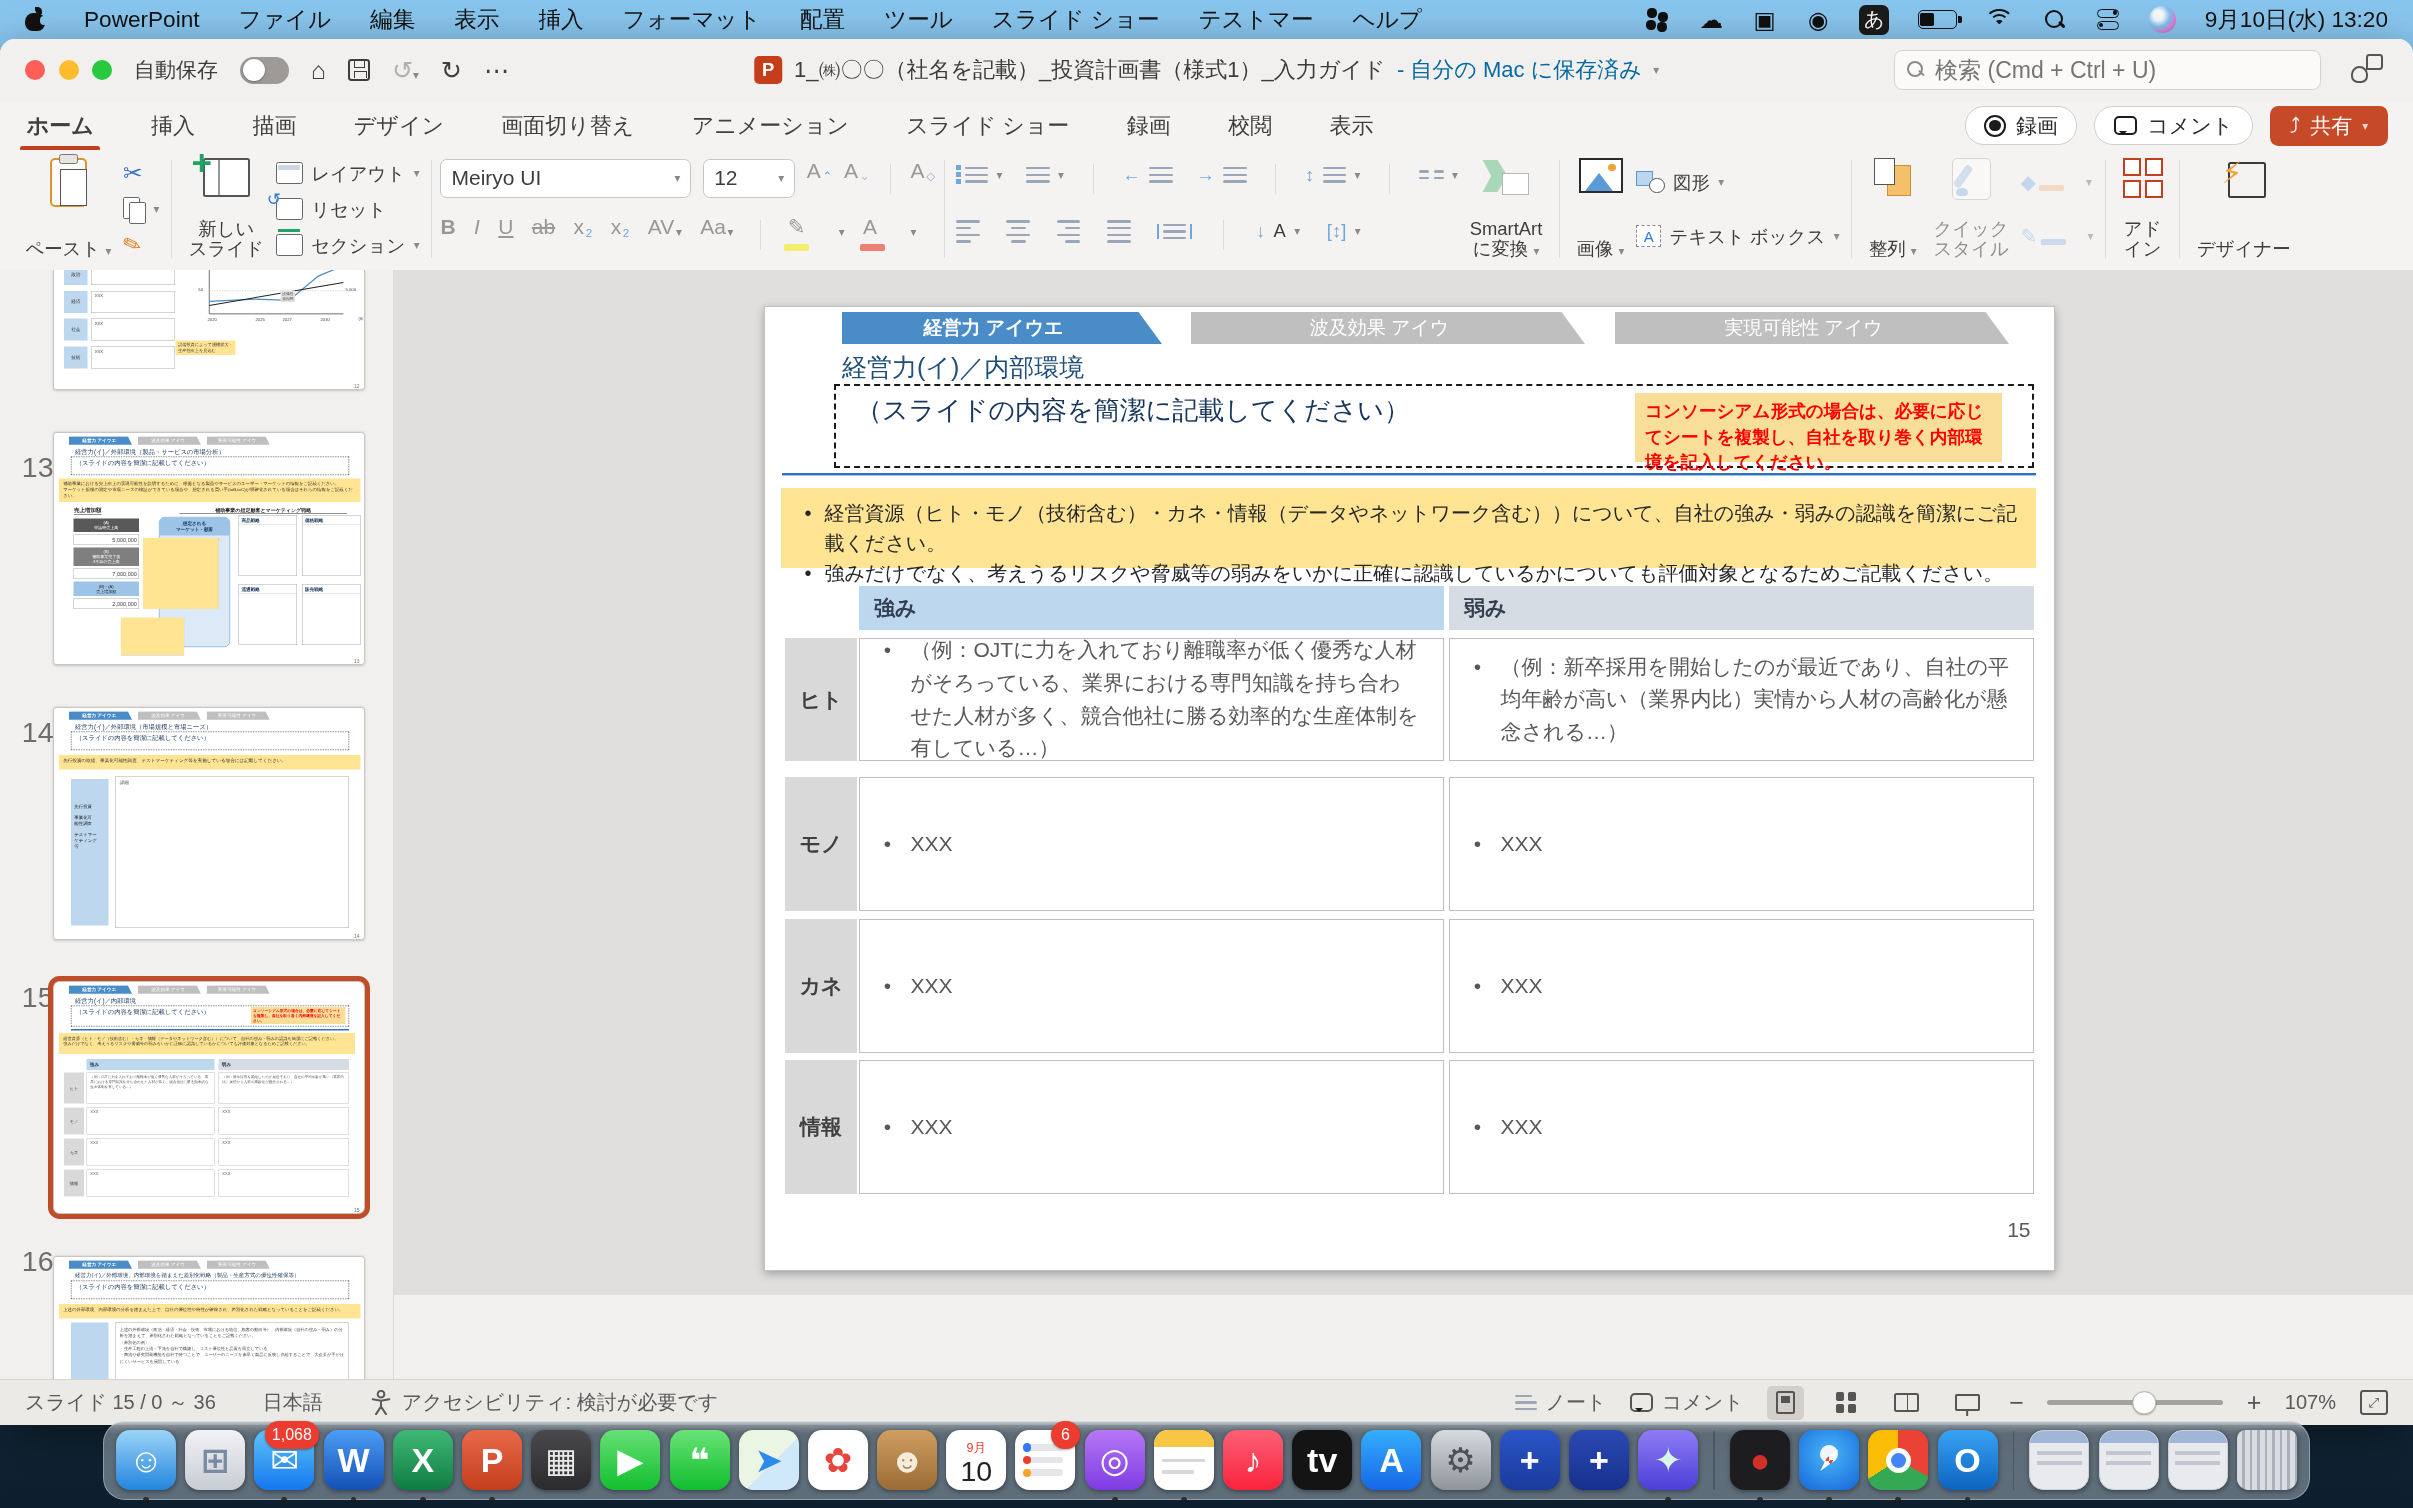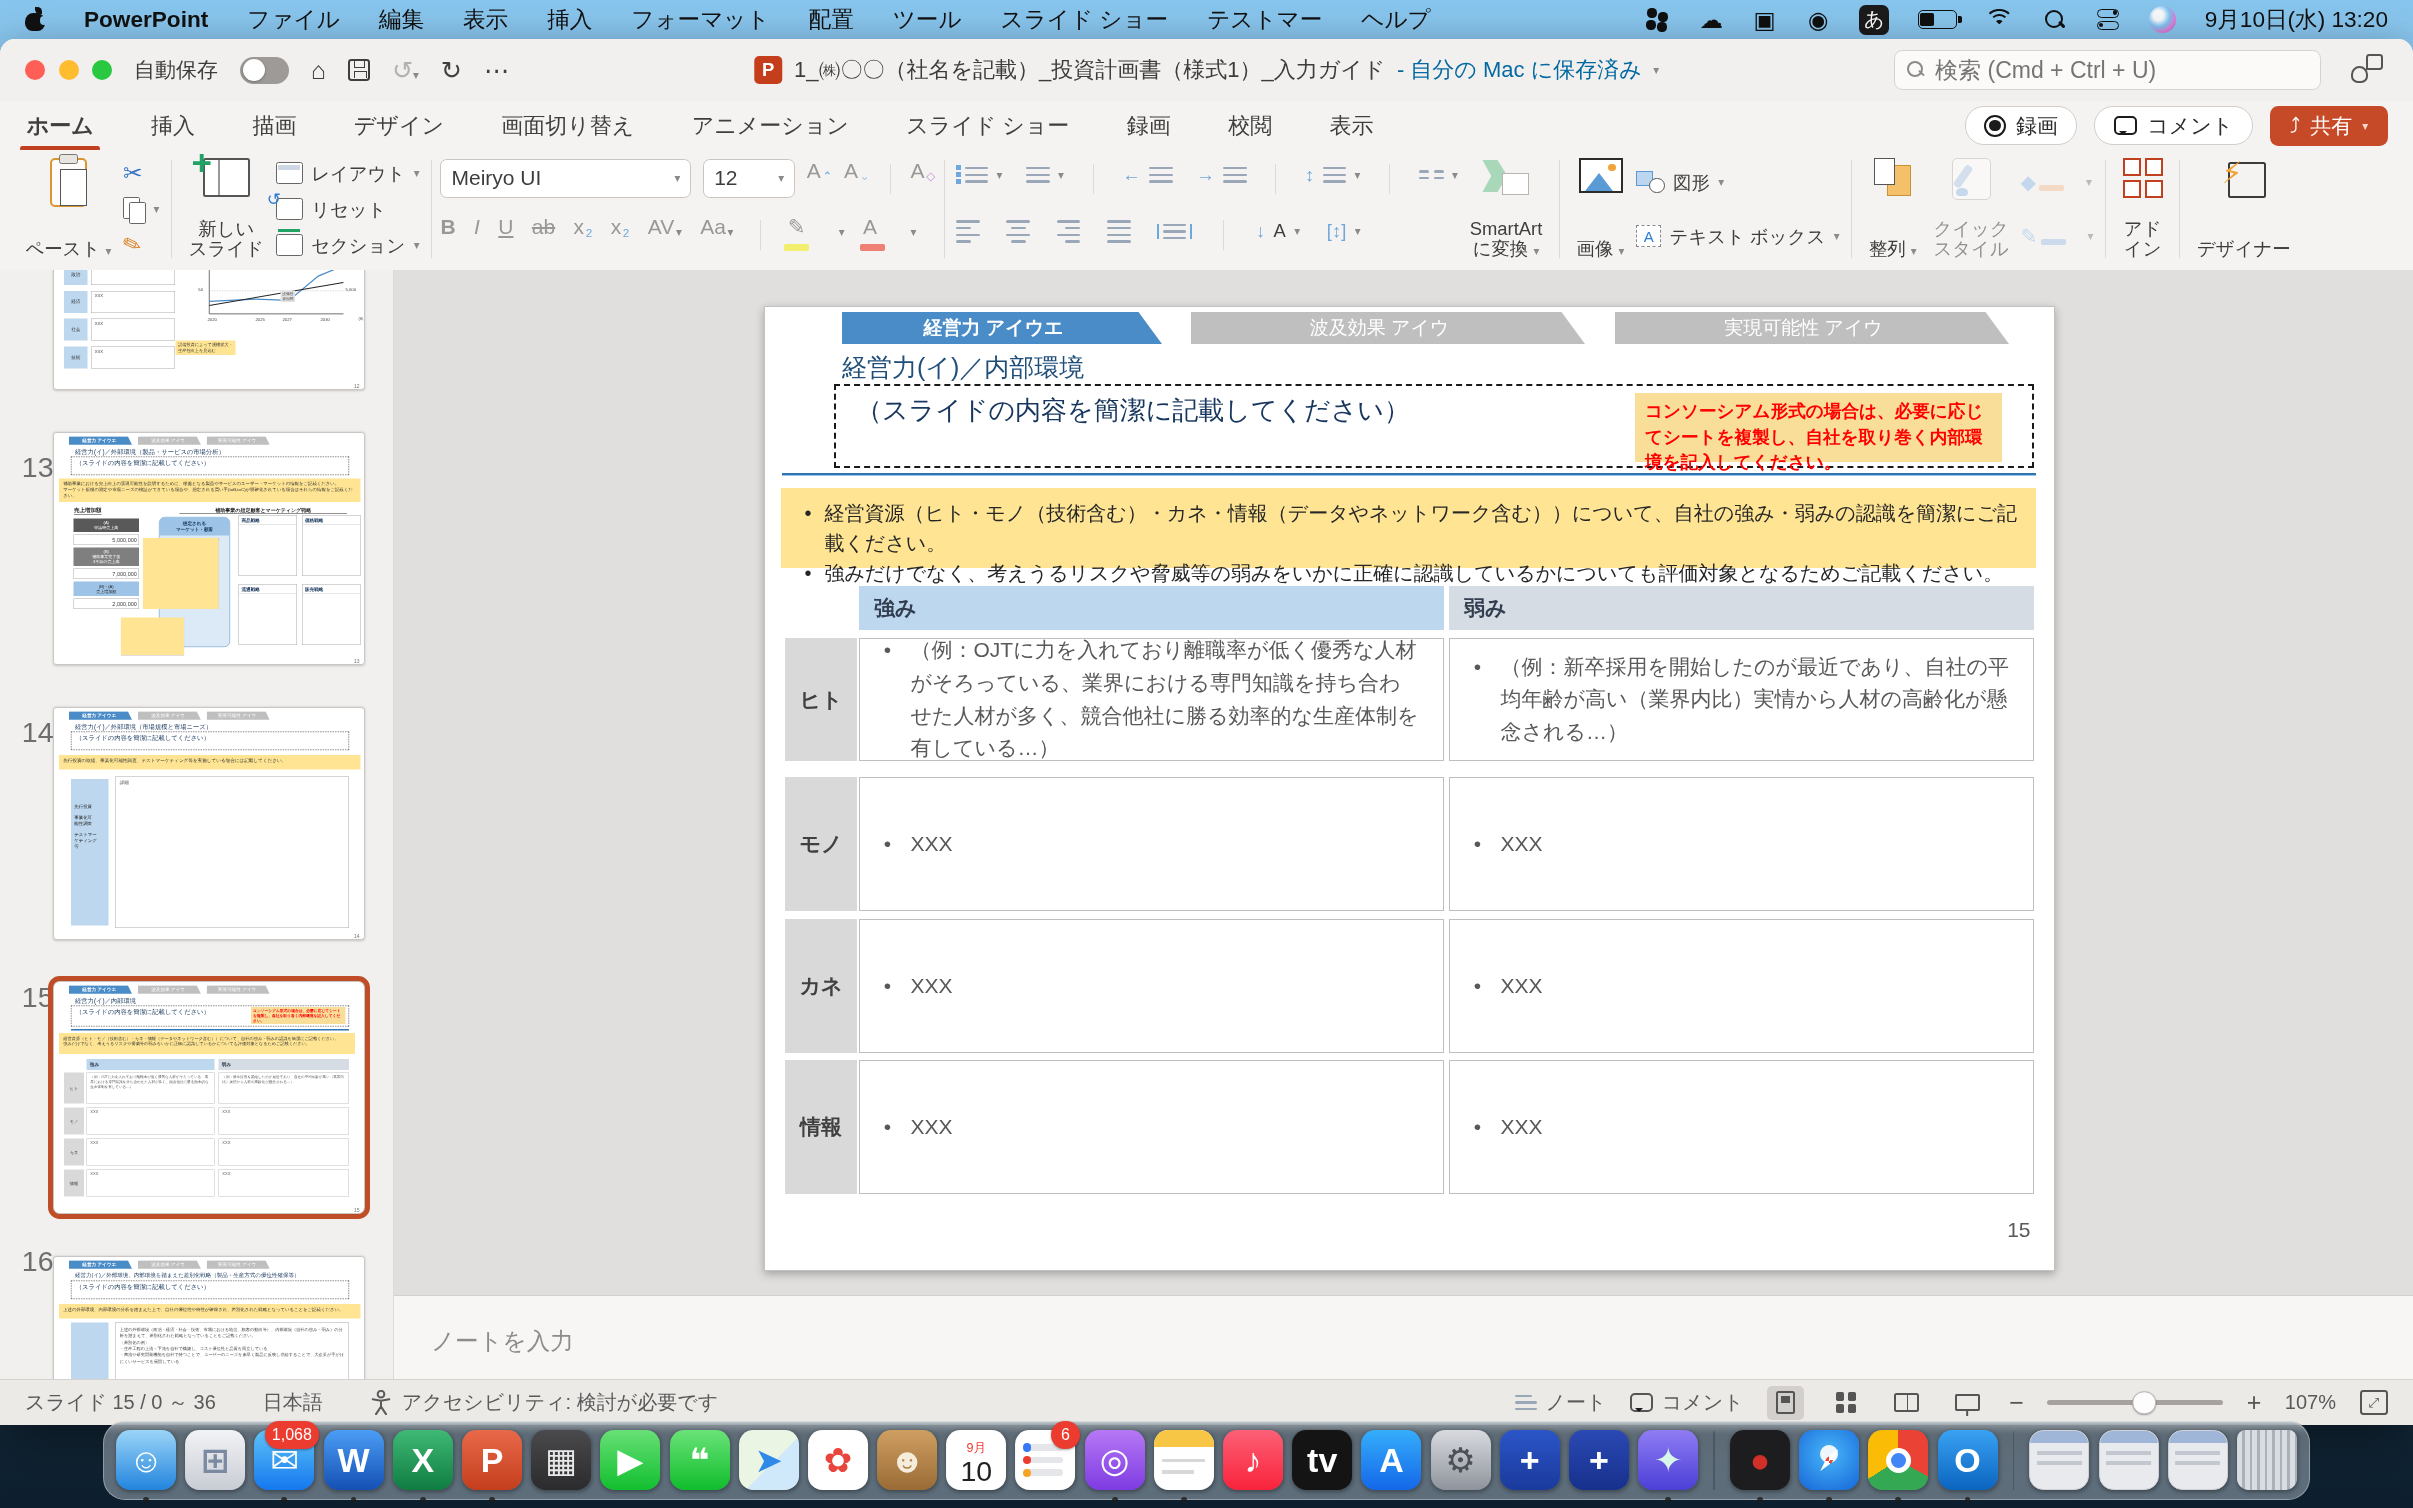--- a/index.html
+++ b/index.html
@@ -2,21 +2,21 @@
 <html style="font-size:13.4px"><head>
 <meta charset="utf-8">
 <style>
 *{margin:0;padding:0;box-sizing:border-box}
 html,body{width:2413px;height:1508px}
 body{position:relative;overflow:hidden;font-family:"Liberation Sans","DejaVu Sans",sans-serif;color:#3c3c3c;
  background:linear-gradient(180deg,#84c3ee 0%,#8cc8f0 3%,#55788f 55%,#24415a 75%,#0d1f2e 100%)}
 
 .menubar{position:absolute;left:0;top:0;width:2413px;height:39px;background:rgba(137,198,238,.92);display:flex;align-items:center;padding:0 25px;font-size:22.6px;color:#111}
 .mb-left{display:flex;align-items:center;gap:39px}
-.mb-app{font-weight:bold}
+.mb-app{font-weight:normal}
 .apple{width:20px;height:23.5px;position:relative;display:inline-block}
 .apple::before{content:"";position:absolute;left:0;top:5px;width:20px;height:18.4px;background:#111;border-radius:8.4px 8.4px 7.5px 7.5px}
 .apple::after{content:"";position:absolute;right:-3.4px;top:8.4px;width:8.4px;height:8.4px;background:#8ac6ee;border-radius:50%}
 .apple i{position:absolute;left:10px;top:-0.8px;width:6.7px;height:6.7px;background:#111;border-radius:0 70% 0 70%}
 .mb-right{margin-left:auto;display:flex;align-items:center;gap:28.5px}
 .mb-icon{display:inline-flex;align-items:center;justify-content:center;height:30px;min-width:25px;color:#101010;font-size:23.5px}
 .ic-dots{position:relative;width:25px;height:25px}
 .ic-dots i{position:absolute;width:10px;height:10px;border-radius:45%;background:#101010}
 .ic-dots i:nth-child(1){left:1.7px;top:0.8px}.ic-dots i:nth-child(2){left:12.6px;top:5px}.ic-dots i:nth-child(3){left:0.8px;top:12.6px}.ic-dots i:nth-child(4){left:11.7px;top:15px}
 .ic-ime{width:30px;height:30px;background:#1b1b1b;color:#fff;border-radius:6.7px;display:flex;align-items:center;justify-content:center;font-size:20px}
@@ -828,23 +828,20 @@
             <p>XXX</p>
           </div>
         <div class="tbl-cell" style="left:684px;top:753px;width:585px;height:134px">
             <p>XXX</p>
           </div>
 
         <span class="s-page">15</span>
       </div>
     </div>
 
-    <div class="notes">
-      <span>ノートを入力</span>
-    </div>
   </div>
 
   <div class="statusbar">
     <div class="sb-left">
       <span>スライド 15 / 0 ～ 36</span>
       <span>日本語</span>
       <span class="acc">
         <svg width="22" height="25" viewBox="0 0 26 30">
             <circle cx="13" cy="5" r="4" fill="none" stroke="#5a5a5a" stroke-width="2.4"></circle>
             <path d="M3 11 L13 13 L23 11 M13 13 L13 20 L7 29 M13 20 L19 29" fill="none" stroke="#5a5a5a" stroke-width="2.4" stroke-linecap="round"></path>

